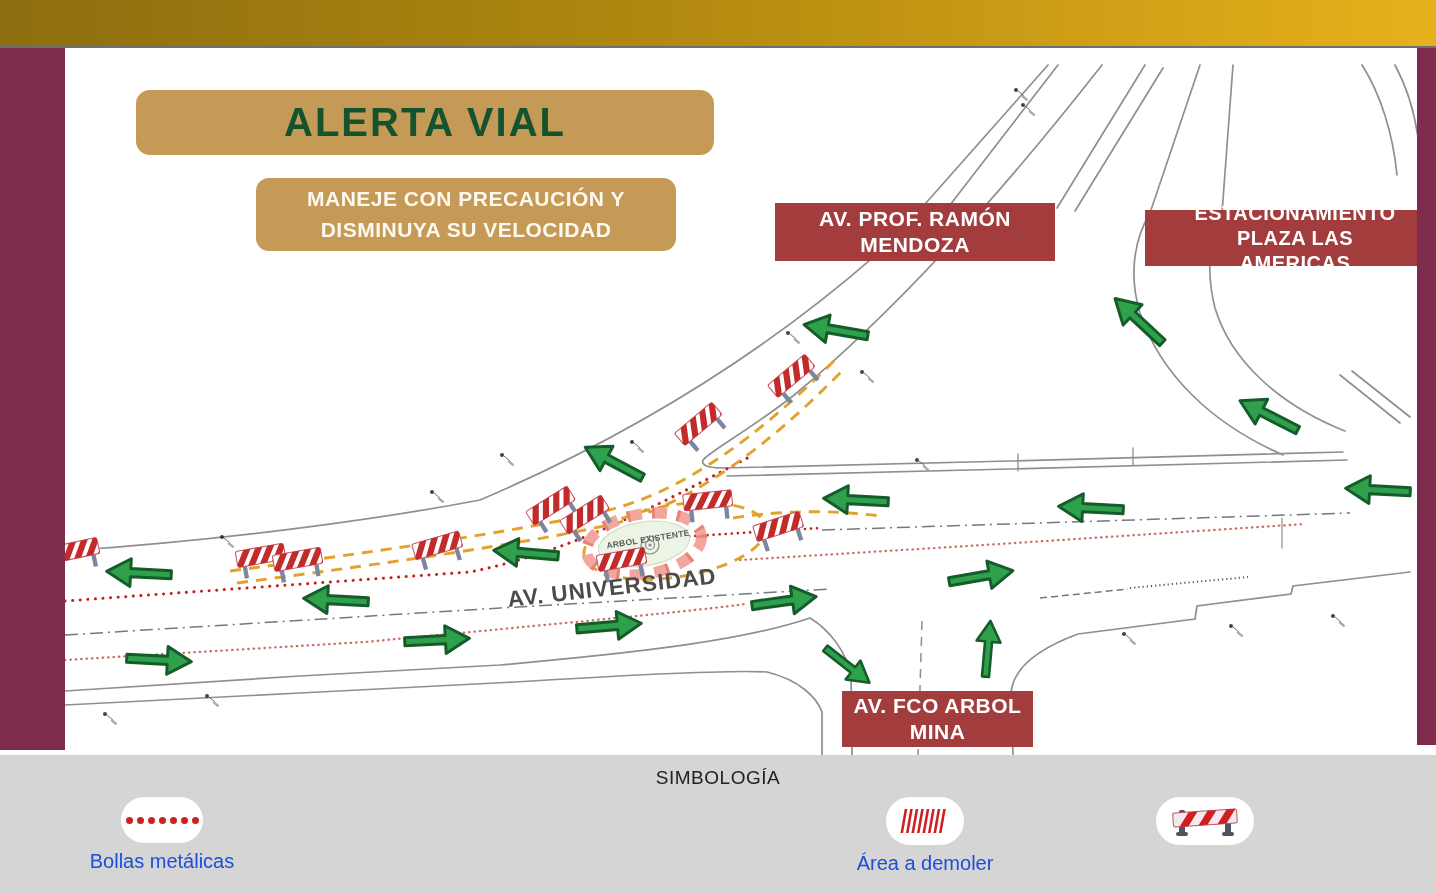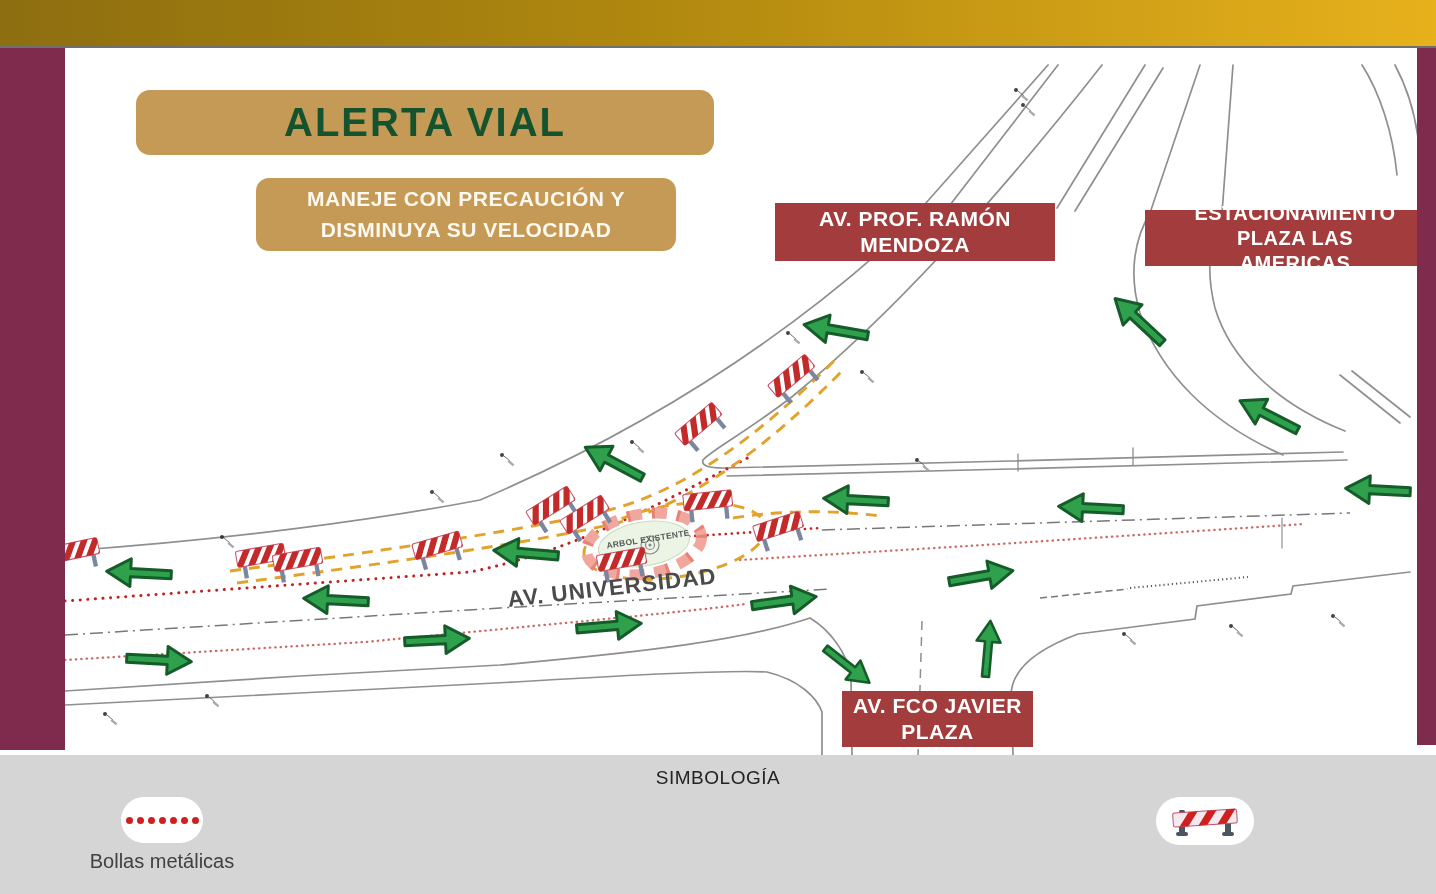--- a/index.html
+++ b/index.html
@@ -31,21 +31,21 @@
   .avenue-text{position:absolute;left:442px;top:526px;width:230px;transform:rotate(-6.5deg);
              color:#4b4b4b;font-weight:800;font-size:22.5px;letter-spacing:1px;white-space:nowrap;}
   .arbol-text{position:absolute;left:528px;top:486px;width:110px;transform:rotate(-9deg);
              color:#55605a;font-weight:700;font-size:8.5px;letter-spacing:.3px;text-align:center;}
   
   .legend{position:absolute;left:0;top:755px;width:1436px;height:139px;background:#d5d5d5;}
   .legend-title{position:absolute;left:0;top:12px;width:100%;text-align:center;color:#222;
              font-size:19px;letter-spacing:.5px;}
   .legend-item{position:absolute;top:42px;text-align:center;}
   .pill{background:#fff;border-radius:24px;margin:0 auto;display:flex;align-items:center;justify-content:center;}
-  .legend-label{margin-top:7px;font-size:20px;color:#404040;}
+  .legend-label{margin-top:7px;font-size:20px;color:#1d4ed8;}
   .li-bollas{left:72px;width:180px;}
   .li-sentido{left:395px;width:180px;}
   .li-area{left:835px;width:180px;}
   .li-barreras{left:1085px;width:240px;}
   .p-bollas{width:82px;height:46px;gap:4px;}
   .dot{width:7px;height:7px;border-radius:50%;background:#cf2020;display:inline-block;}
 </style>
 </head>
 <body>
 
@@ -188,21 +188,21 @@
       <span>MANEJE CON PRECAUCIÓN Y DISMINUYA SU VELOCIDAD</span>
     </div>
 
     <div class="street-label lbl-mendoza">
       <span>AV. PROF. RAMÓN MENDOZA</span>
     </div>
     <div class="street-label lbl-estacionamiento">
       <span>ESTACIONAMIENTO PLAZA LAS AMERICAS</span>
     </div>
     <div class="street-label lbl-mina">
-      <span>AV. FCO JAVIER PLAZA</span>
+      <span>AV. FCO ARBOL MINA</span>
     </div>
 
     <div class="avenue-text">AV. UNIVERSIDAD</div>
     <div class="arbol-text">ARBOL EXISTENTE</div>
   </div>
 
   <div class="legend">
     <div class="legend-title">SIMBOLOGÍA</div>
 
     <div class="legend-item li-bollas">
@@ -212,20 +212,39 @@
           <span class="dot"></span>
           <span class="dot"></span>
         <span class="dot"></span>
           <span class="dot"></span>
           <span class="dot"></span>
       </div>
       <div class="legend-label">Bollas metálicas</div>
     </div>
 
 
+    <div class="legend-item li-area">
+      <div class="pill" style="width:78px;height:48px;">
+        <svg width="56" height="30" viewBox="0 0 56 30">
+          <g transform="translate(7,3) skewX(-10)">
+            <g stroke="#cf2020" stroke-width="2.6">
+              <line x1="2" y1="0" x2="2" y2="24"></line>
+                <line x1="7.5" y1="0" x2="7.5" y2="24"></line>
+              <line x1="13" y1="0" x2="13" y2="24"></line>
+                <line x1="18.5" y1="0" x2="18.5" y2="24"></line>
+              <line x1="24" y1="0" x2="24" y2="24"></line>
+                <line x1="29.5" y1="0" x2="29.5" y2="24"></line>
+              <line x1="35" y1="0" x2="35" y2="24"></line>
+                <line x1="40.5" y1="0" x2="40.5" y2="24"></line>
+            </g>
+          </g>
+        </svg>
+      </div>
+      <div class="legend-label">Área a demoler</div>
+    </div>
 
     <div class="legend-item li-barreras">
       <div class="pill" style="width:98px;height:48px;">
         <svg width="72" height="38" viewBox="0 0 72 38">
           <rect x="10" y="8" width="6" height="24" rx="1.5" fill="#4d5560"></rect>
           <rect x="56" y="8" width="6" height="24" rx="1.5" fill="#4d5560"></rect>
           <rect x="7" y="30" width="12" height="4" rx="2" fill="#4d5560"></rect>
           <rect x="53" y="30" width="12" height="4" rx="2" fill="#4d5560"></rect>
           <g transform="rotate(-4 36 16)">
             <rect x="4" y="9" width="64" height="14" rx="2" fill="#f3e9ee" stroke="#b9566a" stroke-width="1"></rect>

